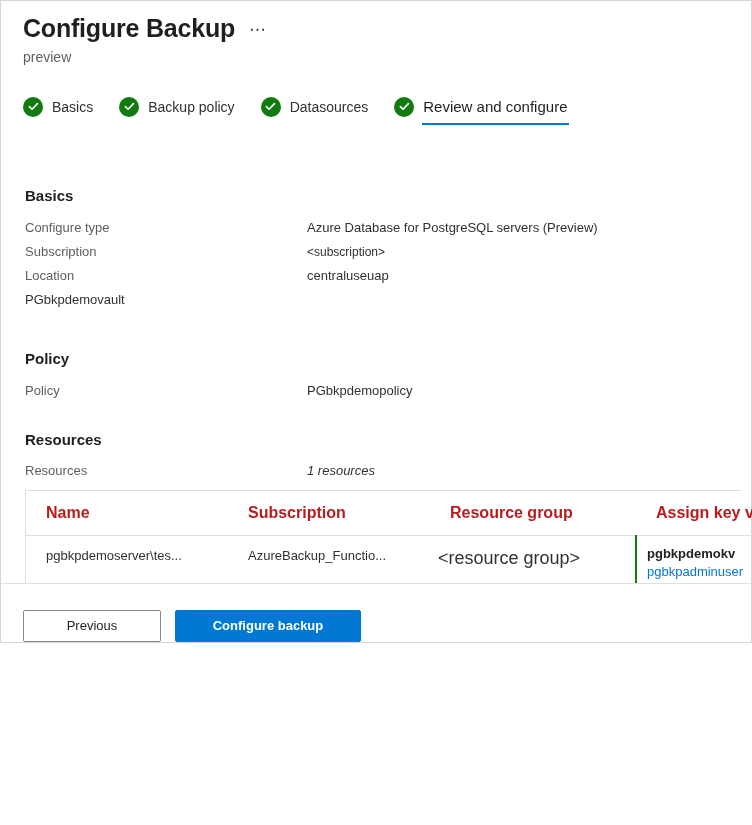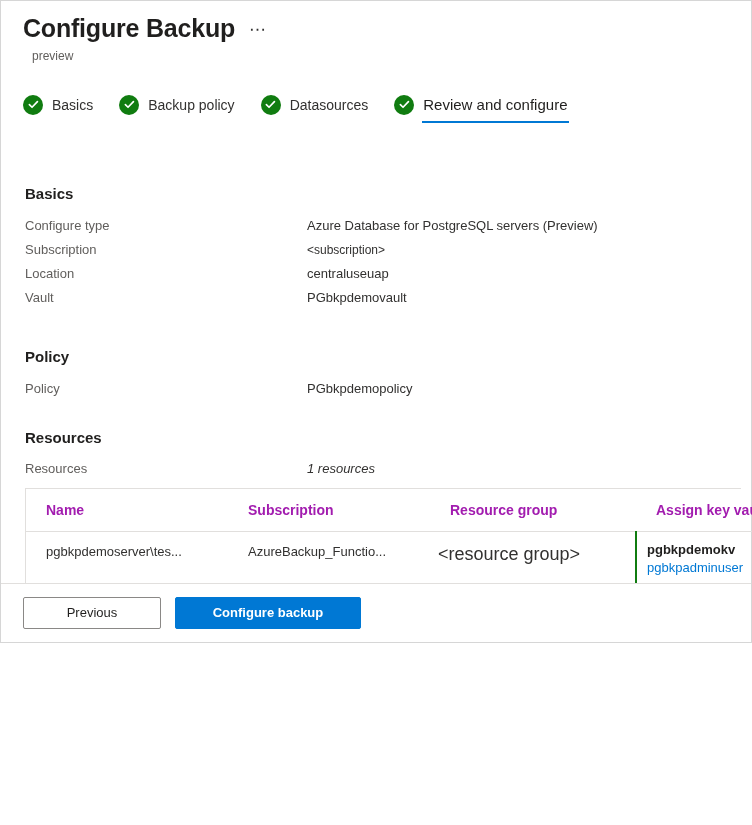--- a/index.html
+++ b/index.html
@@ -42,23 +42,22 @@
     margin-left: 14px;
     margin-bottom: 5px;
     font-size: 17px;
     color: #323130;
     letter-spacing: 1px;
     cursor: pointer;
     line-height: 1;
   }
   .preview-label {
     margin-top: 6px;
-    font-size: 12px;
+    font-size: 14px;
     color: #605e5c;
-    margin-left: 9px;
   }
 
   
   .steps {
     display: flex;
     align-items: center;
     margin: 32px 0 0 22px;
   }
   .step {
     display: flex;
@@ -153,23 +152,23 @@
     width: 716px;
     box-sizing: border-box;
   }
   .table {
     width: 100%;
     border-collapse: collapse;
     table-layout: fixed;
   }
   .table th {
     text-align: left;
-    font-size: 14px;
-    font-weight: bold;
-    color: #a21caf;
+    font-size: 16px;
+    font-weight: bold;
+    color: #b91c1c;
     padding: 13px 0 13px 20px;
     border-bottom: 1px solid #e1dfdd;
     white-space: nowrap;
   }
   .table td {
     font-size: 13px;
     color: #323130;
     padding: 12px 0 12px 20px;
     vertical-align: top;
     border-bottom: 1px solid #e1dfdd;
@@ -211,21 +210,21 @@
 
   
   .footer {
     position: absolute;
     left: 0;
     right: 0;
     bottom: 0;
     height: 58px;
     border-top: 1px solid #e1dfdd;
     display: flex;
-    align-items: center;
+    align-items: flex-end;
     padding-left: 22px;
     background: #ffffff;
   }
   .btn {
     font-family: "Liberation Sans", sans-serif;
     font-size: 13px;
     height: 30px;
     padding: 0 18px;
     cursor: pointer;
     border-radius: 2px;
@@ -315,21 +314,20 @@
         <div class="kv-key">Subscription</div>
         <div class="kv-val placeholder">&lt;subscription&gt;</div>
       </div>
 
       <div class="kv-row">
         <div class="kv-key">Location</div>
         <div class="kv-val">centraluseuap</div>
       </div>
 
       <div class="kv-row">
-        <div class="kv-key">Vault</div>
         <div class="kv-val">PGbkpdemovault</div>
       </div>
     </div>
 
     <div class="sec-policy">
       <div class="section-title">Policy</div>
       <div class="kv-row">
         <div class="kv-key">Policy</div>
         <div class="kv-val">PGbkpdemopolicy</div>
       </div>

